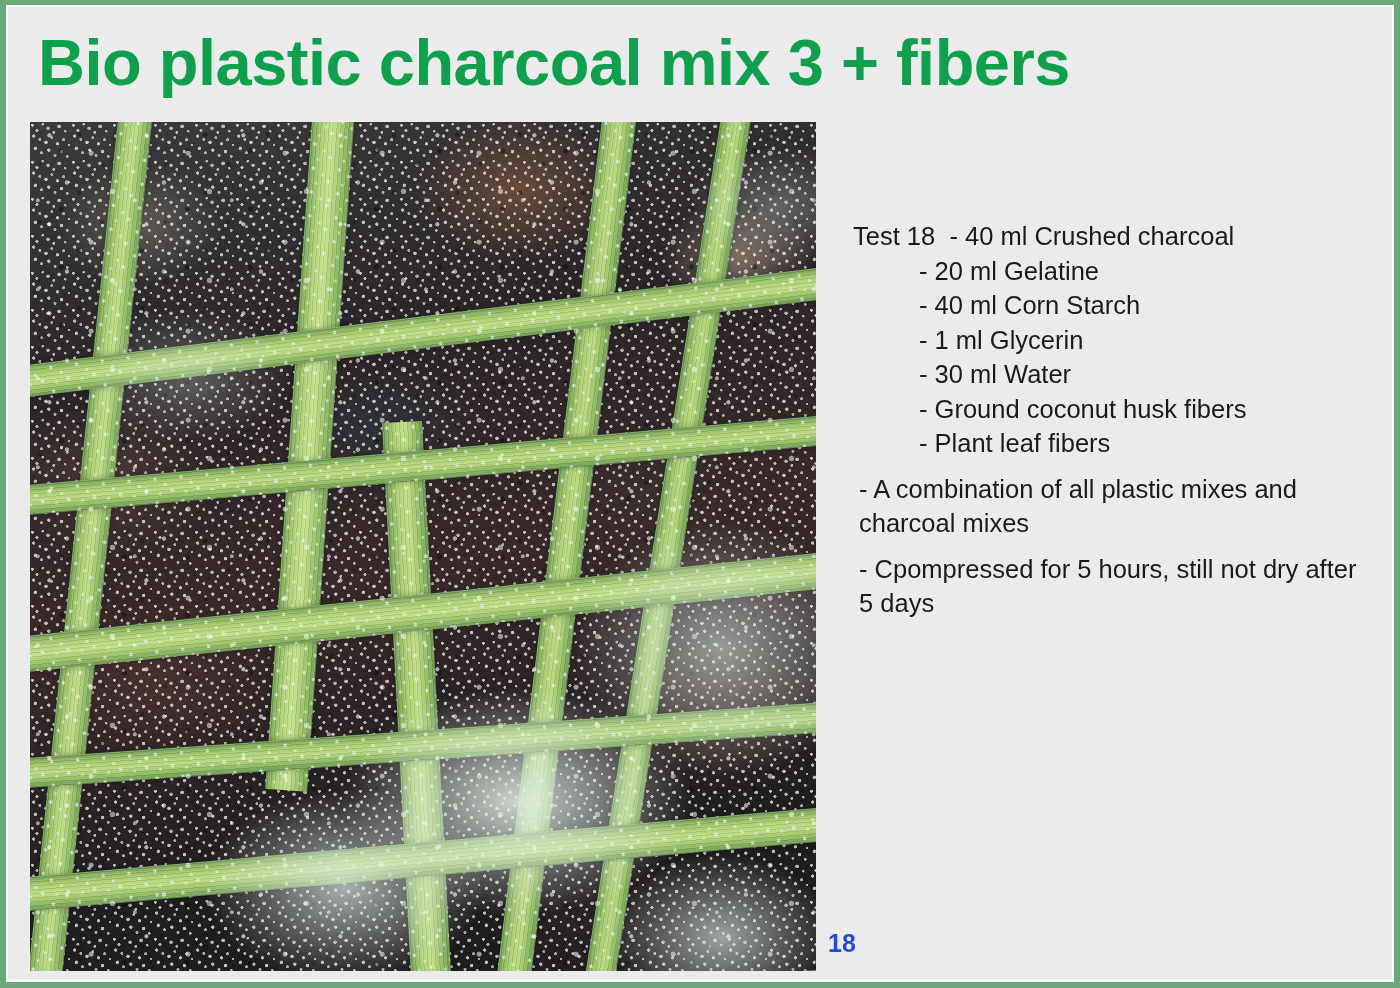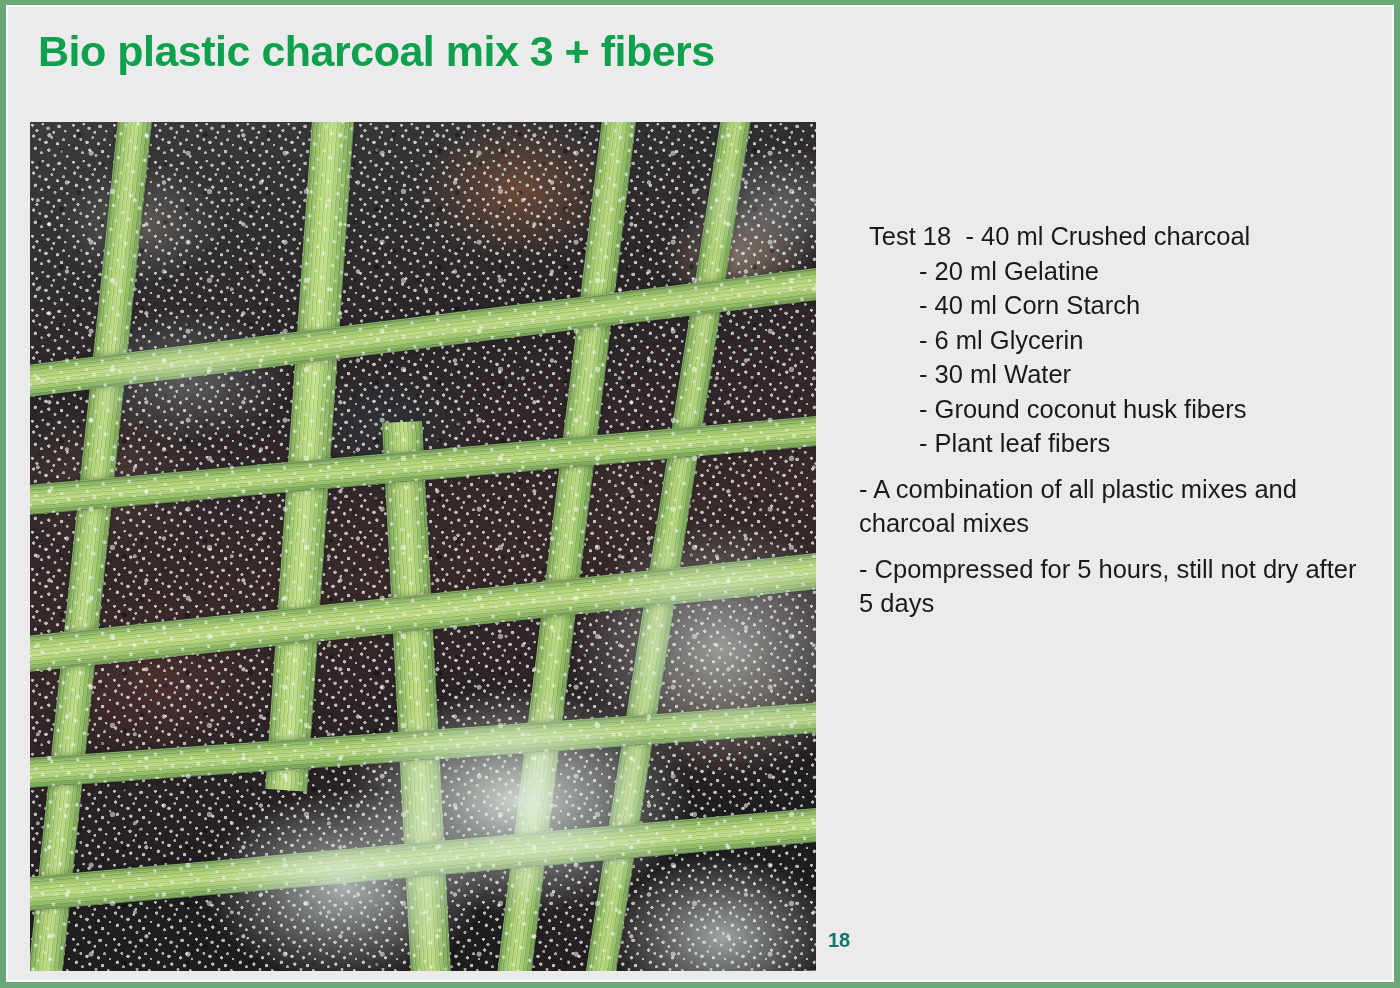--- a/index.html
+++ b/index.html
@@ -36,21 +36,21 @@
     box-sizing: border-box;
     overflow: hidden;
   }
 
   
   .title {
     position: absolute;
     left: 30px;
     top: 22px;
     font-family: "Liberation Sans", sans-serif;
-    font-size: 43px;
+    font-size: 65px;
     font-weight: bold;
     letter-spacing: -0.5px;
     color: #0ea04c;
     white-space: nowrap;
     line-height: 1.05;
   }
 
   
   .photo {
     position: absolute;
@@ -177,40 +177,40 @@
       radial-gradient(circle at 33% 85%, rgba(232,241,231,.8) 0 1.2px, transparent 1.7px);
     background-size: 26px 24px;
     opacity: .75;
   }
 
   
   .page-num {
     position: absolute;
     left: 820px;
     top: 922px;
-    font-size: 20px;
+    font-size: 25px;
     font-weight: bold;
-    color: #0f766e;
+    color: #1d4ed8;
     font-family: "Liberation Sans", sans-serif;
   }
 
   
   .body-text {
     position: absolute;
     left: 845px;
     top: 212px;
     width: 510px;
     font-size: 25.5px;
     line-height: 34.5px;
     color: #1a1a1a;
     font-family: "Liberation Sans", sans-serif;
   }
   .body-text .row { white-space: pre; }
   .body-text .row.wrap { white-space: normal; }
-  .ind-0 { margin-left: 16px; }
+  .ind-0 { margin-left: 0; }
   .ind-1 { margin-left: 66px; }
   .ind-2 { margin-left: 6px; margin-top: 11px; }
 </style>
 </head>
 <body>
 
 <div class="slide">
   <div class="slide-inner">
 
     <div class="title">Bio plastic charcoal mix 3 + fibers</div>
@@ -269,21 +269,21 @@
       <div class="photo-layer speckle-b"></div>
       <div class="photo-layer bloom"></div>
     </div>
 
     <div class="page-num">18</div>
 
     <div class="body-text">
       <div class="row ind-0">Test 18  - 40 ml Crushed charcoal</div>
       <div class="row ind-1">- 20 ml Gelatine</div>
       <div class="row ind-1">- 40 ml Corn Starch</div>
-      <div class="row ind-1">- 6 ml Glycerin</div>
+      <div class="row ind-1">- 1 ml Glycerin</div>
       <div class="row ind-1">- 30 ml Water</div>
       <div class="row ind-1">- Ground coconut husk fibers</div>
       <div class="row ind-1">- Plant leaf fibers</div>
       <div class="row wrap ind-2"> - A combination of all plastic mixes and charcoal mixes</div>
       <div class="row wrap ind-2"> - Cpompressed for 5 hours, still not dry after 5 days</div>
     </div>
 
   </div>
 </div>
 

